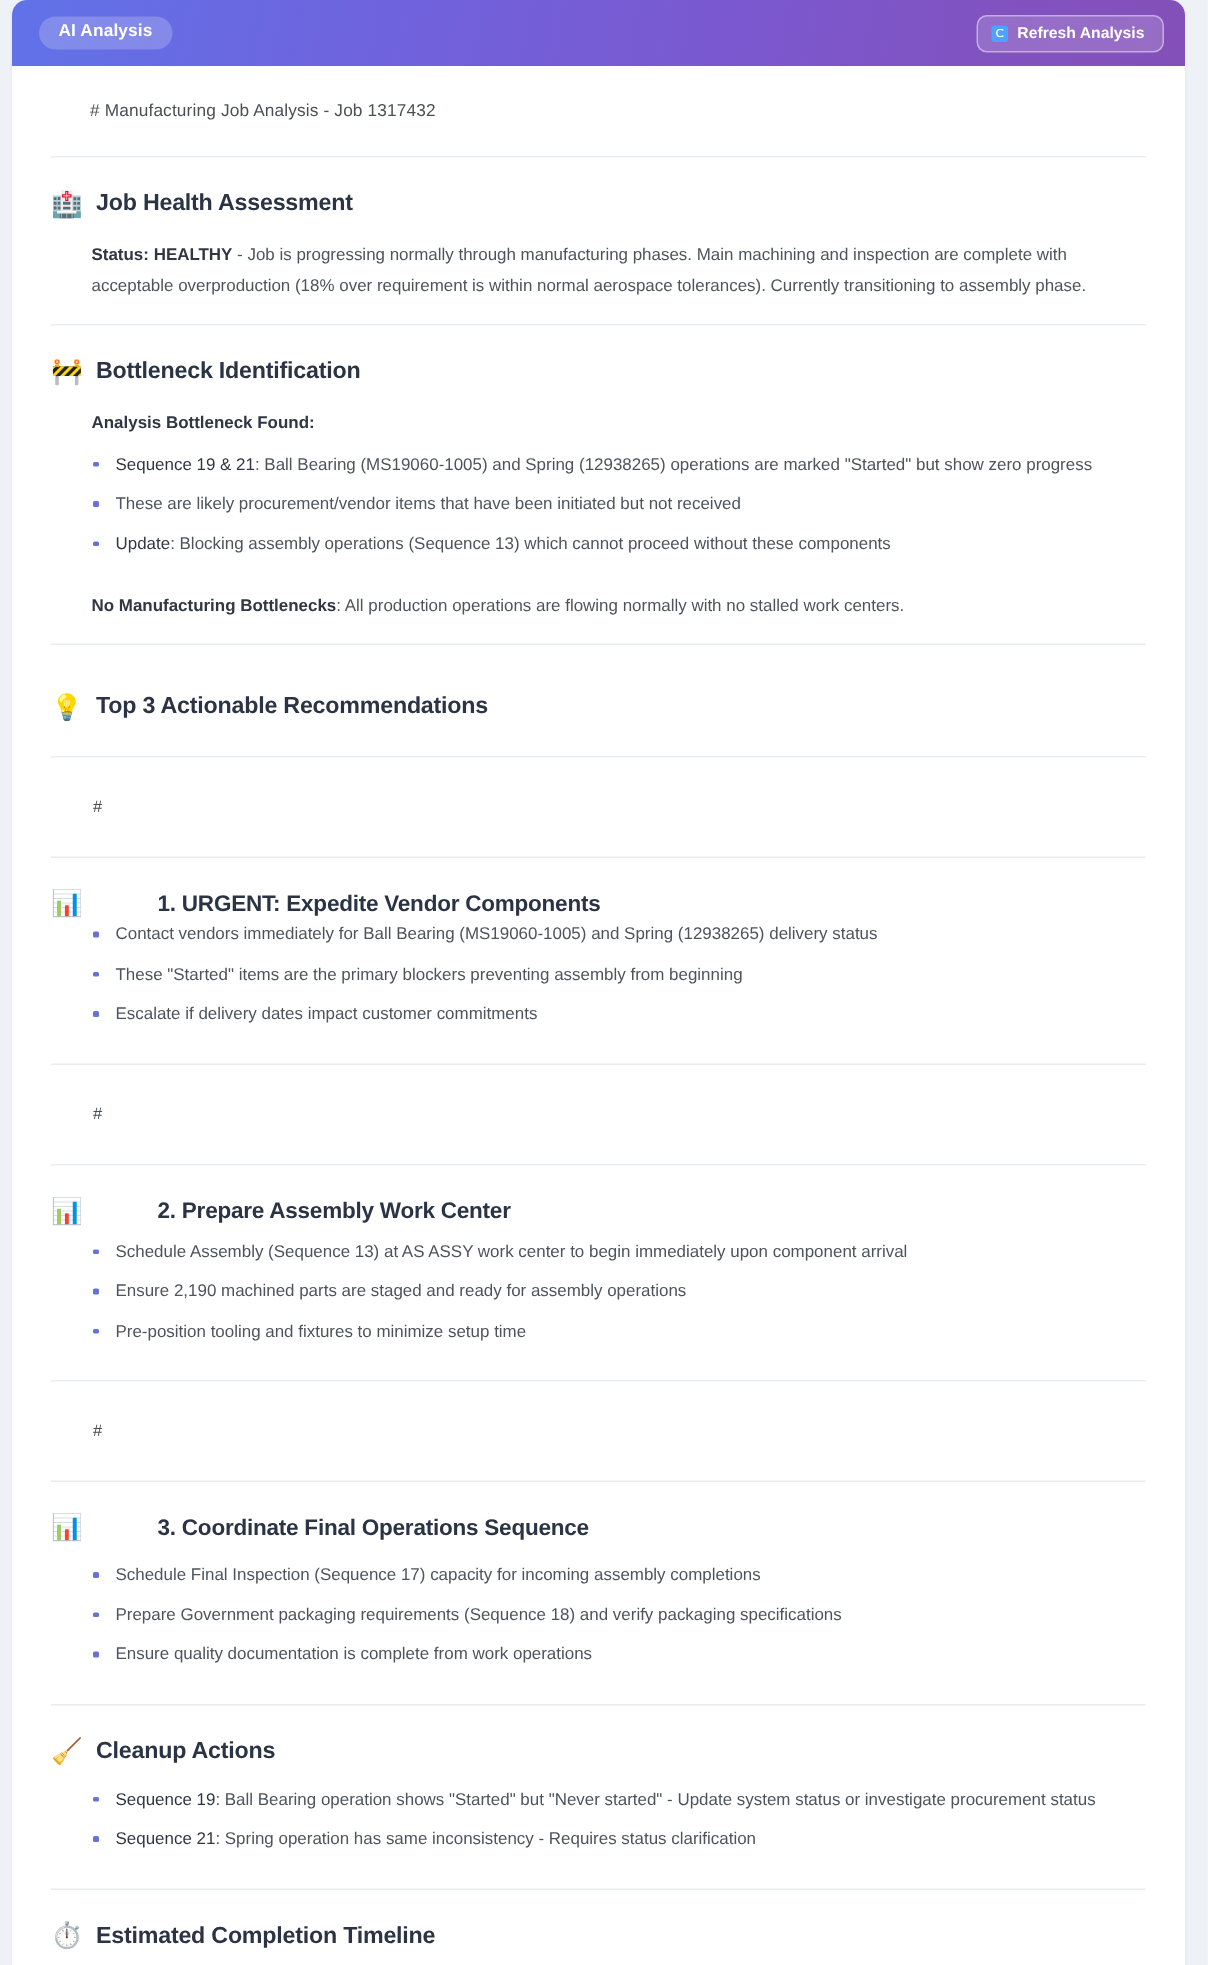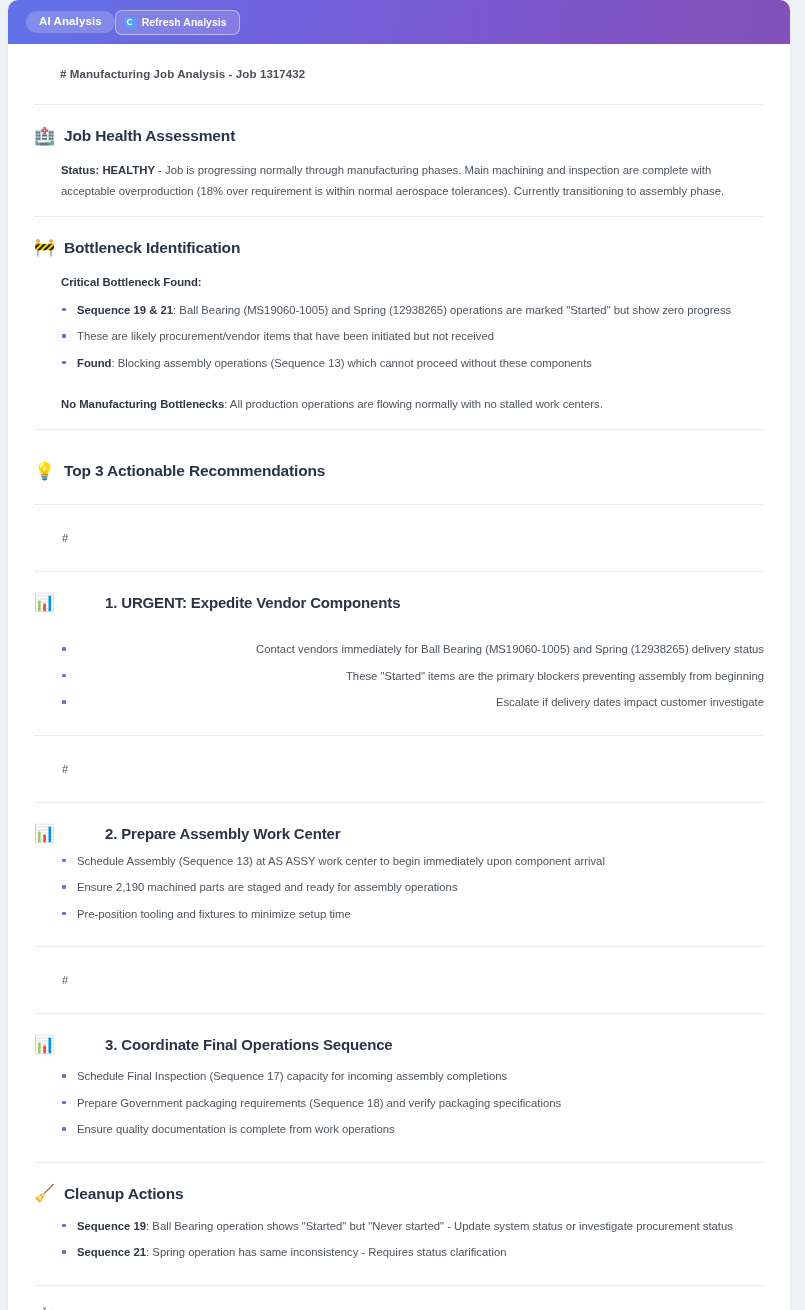--- a/index.html
+++ b/index.html
@@ -26,21 +26,21 @@
     overflow: hidden;
     box-shadow: 0 1px 3px rgba(16,24,40,0.06);
   }
 
   
   .header {
     height: 44px;
     background: linear-gradient(100deg, #6172e8 0%, #6f63dd 32%, #7b58cf 62%, #8152bf 85%, #8350b8 100%);
     display: flex;
     align-items: center;
-    justify-content: flex-start;
+    justify-content: space-between;
     padding: 0 14px 0 18px;
   }
   .pill {
     background: rgba(255,255,255,0.20);
     color: #ffffff;
     font-size: 11.5px;
     font-weight: 700;
     letter-spacing: .1px;
     padding: 5px 13px;
     border-radius: 999px;
@@ -88,21 +88,20 @@
     background: #e9ecef;
     border: 0;
     margin: 0;
   }
 
   .md-h1 {
     font-size: 11.5px;
     color: #4a5056;
     padding: 24px 0 24px 26px;
     letter-spacing: .1px;
-    font-weight: bold;
   }
 
   .hash-row {
     font-size: 11px;
     color: #4a5056;
     padding: 27px 0 27px 28px;
     letter-spacing: .1px;
   }
 
   .section { padding: 18px 0 14px 0; }
@@ -155,21 +154,21 @@
     margin: 0 0 9px 0;
   }
   ul.bul li::before {
     content: "";
     position: absolute;
     left: 1px; top: 6px;
     width: 3.5px; height: 3.5px;
     border-radius: 1px;
     background: #6573d8;
   }
-  ul.bul li b, ul.bul li strong { color: #2f3742; font-weight: 700; }
+  ul.bul li b, ul.bul li strong { color: #2f3742; font-weight: 400; }
 </style>
 </head>
 <body>
 
 <div class="page">
   <div class="card">
 
     <div class="header">
       <span class="pill">AI Analysis</span>
       <button class="refresh-btn">
@@ -193,31 +192,31 @@
         </div>
       </div>
       <hr class="hr">
 
       <div class="section">
         <div class="sec-head">
           <span class="sec-icon">🚧</span>
           <span class="sec-title">Bottleneck Identification</span>
         </div>
         <div class="para">
-          <b>Critical Bottleneck Found:</b>
+          <b>Analysis Bottleneck Found:</b>
         </div>
         <ul class="bul">
           <li>
             <b>Sequence 19 &amp; 21</b><span>: Ball Bearing (MS19060-1005) and Spring (12938265) operations are marked "Started" but show zero progress</span>
           </li>
           <li>
             <span>These are likely procurement/vendor items that have been initiated but not received</span>
           </li>
           <li>
-            <b>Found</b><span>: Blocking assembly operations (Sequence 13) which cannot proceed without these components</span>
+            <b>Update</b><span>: Blocking assembly operations (Sequence 13) which cannot proceed without these components</span>
           </li>
         </ul>
         <div class="para">
           <b>No Manufacturing Bottlenecks</b><span>: All production operations are flowing normally with no stalled work centers.</span>
         </div>
       </div>
       <hr class="hr">
 
       <div class="section" style="padding-bottom:22px;">
         <div class="sec-head" style="padding-top:14px;">
@@ -228,24 +227,24 @@
       <hr class="hr">
 
       <div class="hash-row">#</div>
       <hr class="hr">
 
       <div class="section">
         <div class="sec-head">
           <span class="sec-icon">📊</span>
           <span class="sec-title num">1. URGENT: Expedite Vendor Components</span>
         </div>
-        <ul class="bul" style="margin-top:28px;text-align:right;">
+        <ul class="bul" style="margin-top:2px;">
           <li>Contact vendors immediately for Ball Bearing (MS19060-1005) and Spring (12938265) delivery status</li>
           <li>These "Started" items are the primary blockers preventing assembly from beginning</li>
-          <li>Escalate if delivery dates impact customer investigate</li>
+          <li>Escalate if delivery dates impact customer commitments</li>
         </ul>
       </div>
       <hr class="hr">
 
       <div class="hash-row">#</div>
       <hr class="hr">
 
       <div class="section">
         <div class="sec-head">
           <span class="sec-icon">📊</span>

